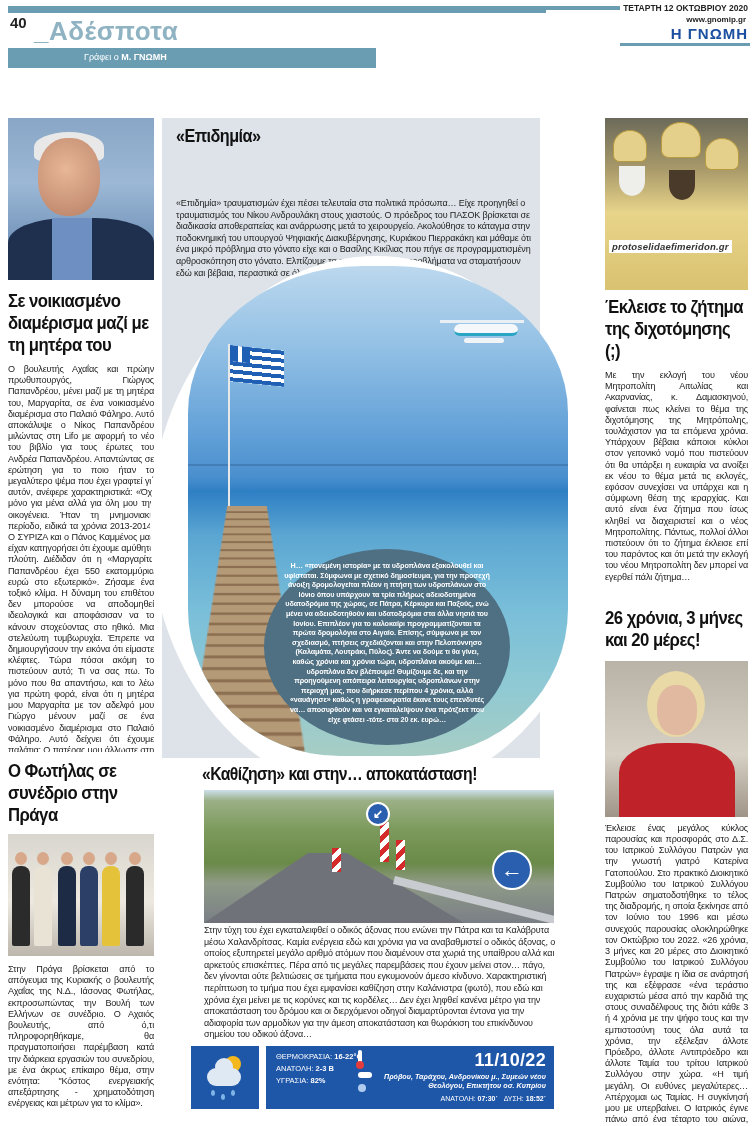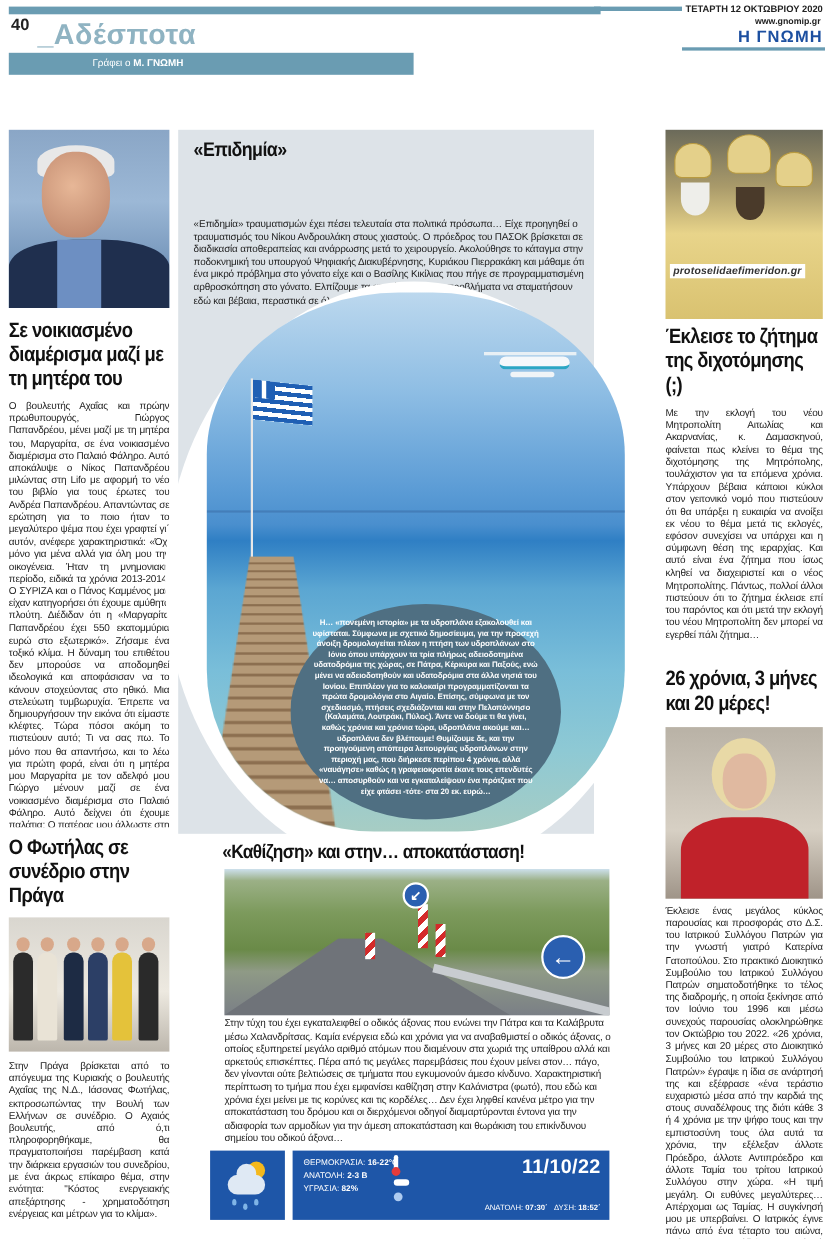--- a/index.html
+++ b/index.html
@@ -182,20 +182,21 @@
   <div class="drop" style="left:40px;top:44px;"></div>
 </div>
 <div class="wx-main">
   <div class="wx-row" style="top:6px;"><span>ΘΕΡΜΟΚΡΑΣΙΑ: </span><b>16-22°C</b></div>
   <div class="therm"></div>
   <div class="wx-row" style="top:18px;"><span>ΑΝΑΤΟΛΗ: </span><b>2-3 B</b></div>
   <div class="wind-cloud"></div>
   <div class="wx-row" style="top:30px;"><span>ΥΓΡΑΣΙΑ: </span><b>82%</b></div>
   <div class="humid"></div>
   <div class="wx-date">11/10/22</div>
+  <div class="wx-saints">Πρόβου, Ταράχου, Ανδρονίκου μ., Συμεών νέου Θεολόγου, Επικτήτου οσ. Κυπρίου</div>
   <div class="wx-sun"><span>ΑΝΑΤΟΛΗ: </span><b>07:30΄</b>&nbsp;&nbsp;&nbsp;<span>ΔΥΣΗ: </span><b>18:52΄</b></div>
 </div>
 
 <div class="col-right">
   <div class="photo photo-bishops">
     <div class="mitre" style="left:8px;top:12px;"></div>
     <div class="mitre" style="left:56px;top:4px;width:40px;height:36px;"></div>
     <div class="mitre" style="left:100px;top:20px;"></div>
     <div class="beard" style="left:14px;background:#eeeeea;"></div>
     <div class="beard" style="left:64px;top:52px;background:#4a3a2a;"></div>

